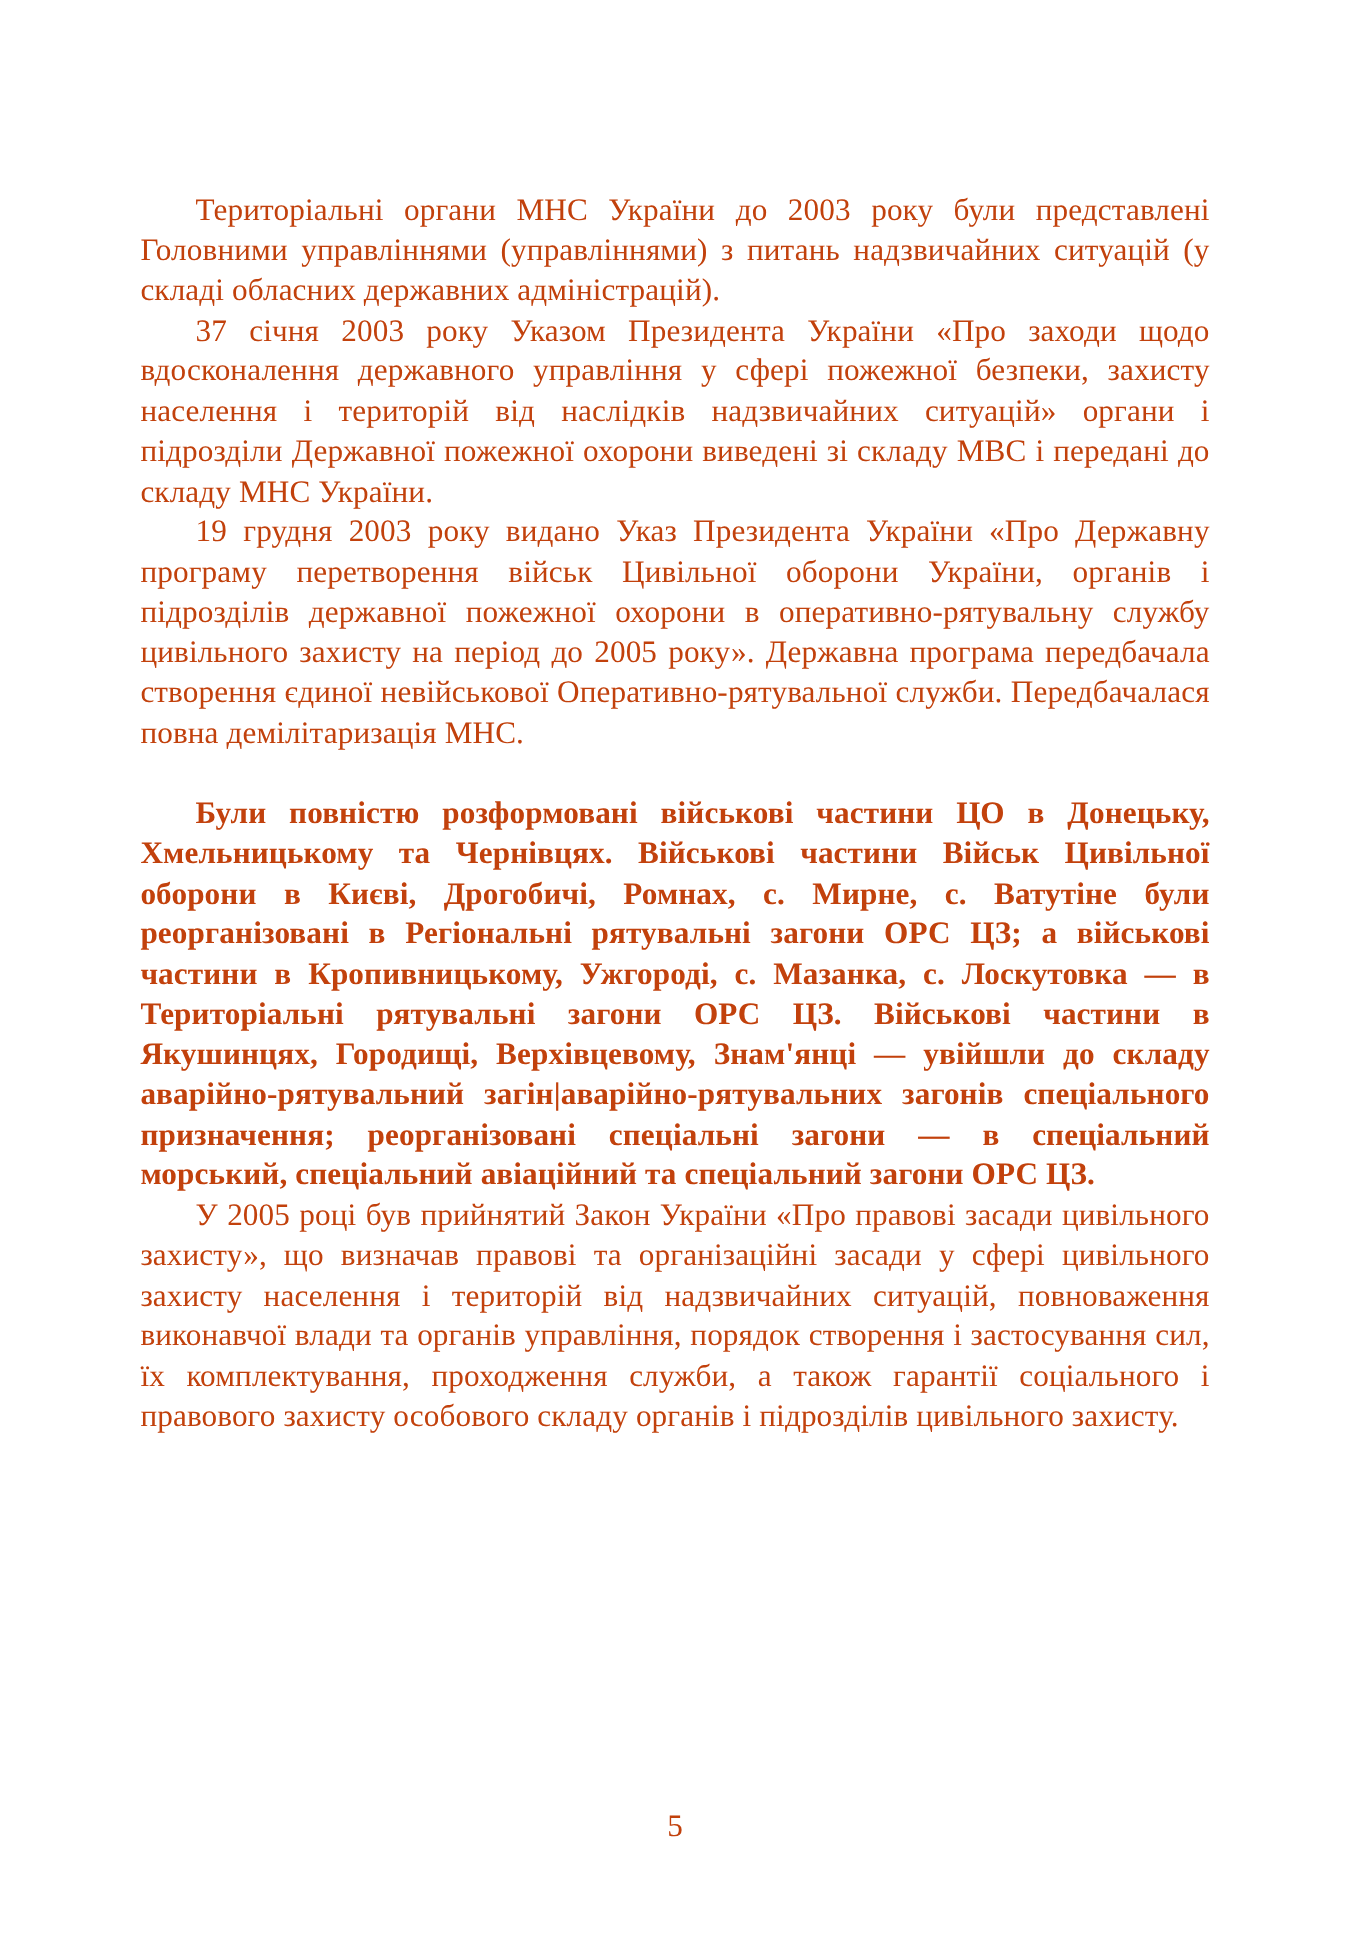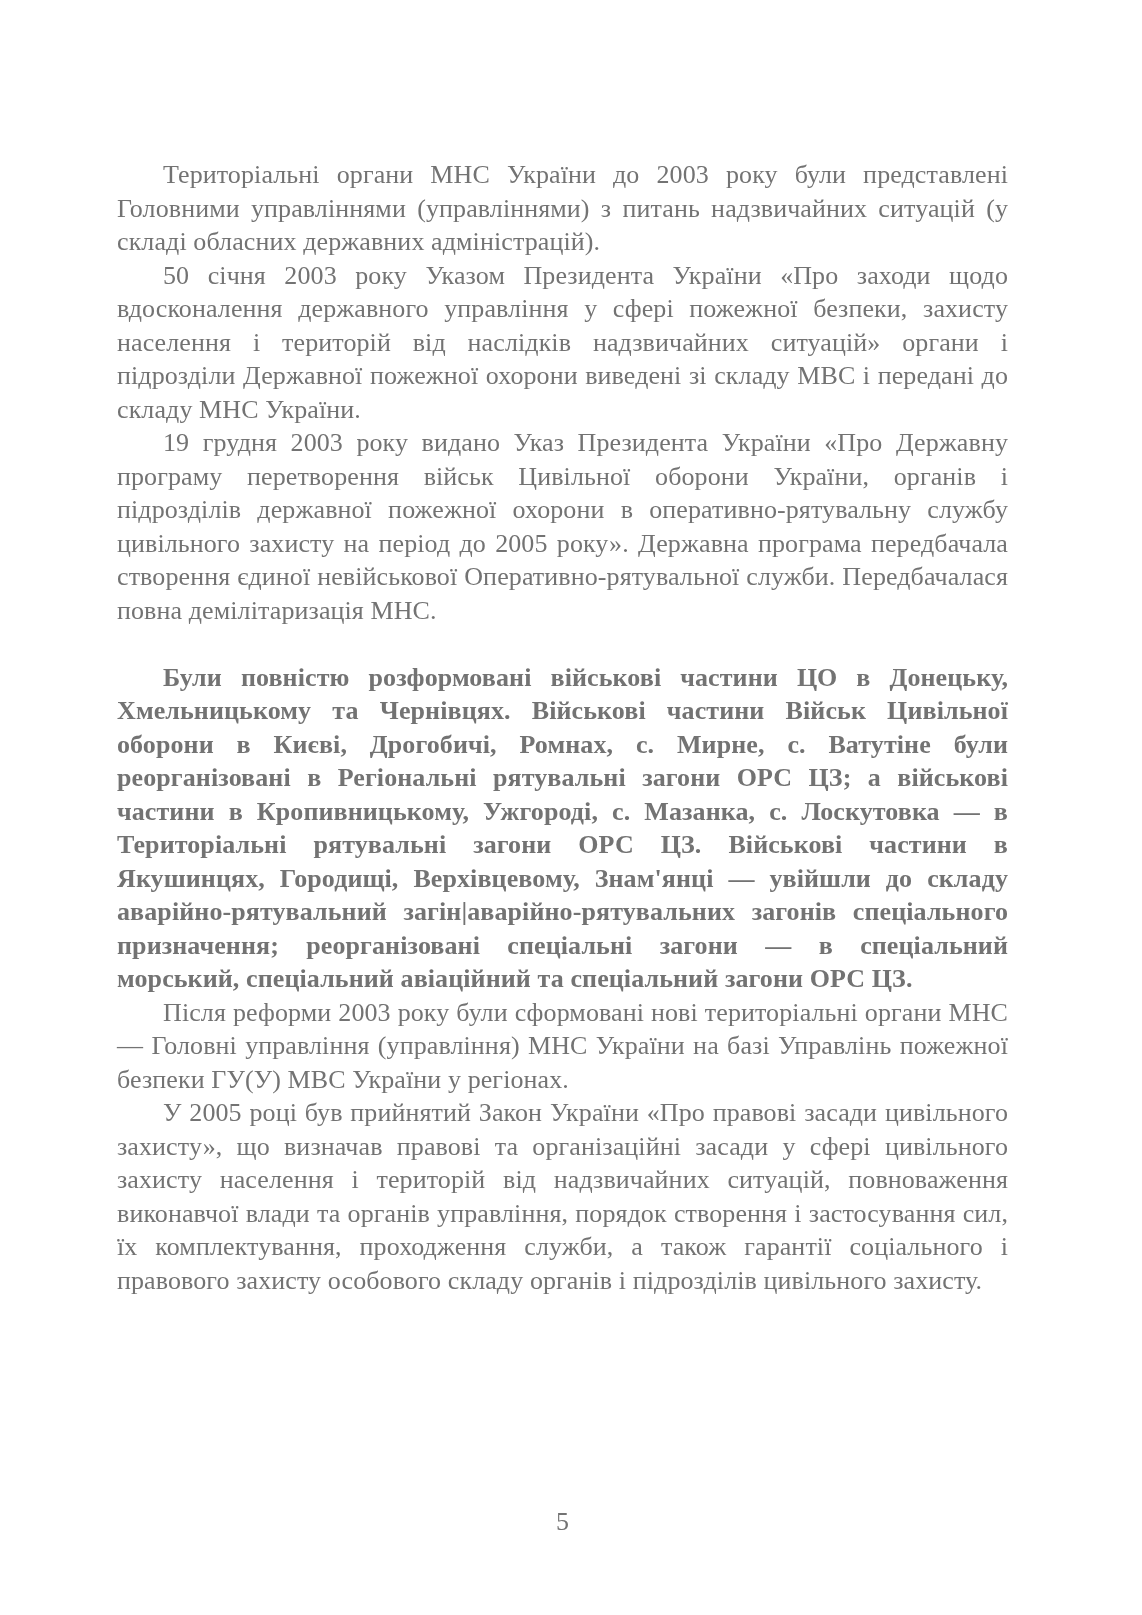--- a/index.html
+++ b/index.html
@@ -5,21 +5,21 @@
   html, body {
     margin: 0;
     padding: 0;
     background: #ffffff;
   }
   .page {
     position: relative;
     width: 1142px;
     height: 1615px;
     background: #ffffff;
-    color: #737373;
+    color: #c2410c;
     font-family: "Liberation Serif", "DejaVu Serif", serif;
     overflow: hidden;
   }
   .text-block {
     position: absolute;
     left: 117px;
     top: 158px;
     width: 891px;
     font-size: 26px;
     line-height: 33.5px;
@@ -45,22 +45,21 @@
     font-size: 26px;
     line-height: 33.5px;
   }
 </style>
 </head>
 <body>
 
 <div class="page">
   <div class="text-block">
     <p>Територіальні органи МНС України до 2003 року були представлені Головними управліннями (управліннями) з питань надзвичайних ситуацій (у складі обласних державних адміністрацій).</p>
-    <p>50 січня 2003 року Указом Президента України «Про заходи щодо вдосконалення державного управління у сфері пожежної безпеки, захисту населення і територій від наслідків надзвичайних ситуацій» органи і підрозділи Державної пожежної охорони виведені зі складу МВС і передані до складу МНС України.</p>
+    <p>37 січня 2003 року Указом Президента України «Про заходи щодо вдосконалення державного управління у сфері пожежної безпеки, захисту населення і територій від наслідків надзвичайних ситуацій» органи і підрозділи Державної пожежної охорони виведені зі складу МВС і передані до складу МНС України.</p>
     <p>19 грудня 2003 року видано Указ Президента України «Про Державну програму перетворення військ Цивільної оборони України, органів і підрозділів державної пожежної охорони в оперативно-рятувальну службу цивільного захисту на період до 2005 року». Державна програма передбачала створення єдиної невійськової Оперативно-рятувальної служби. Передбачалася повна демілітаризація МНС.</p>
     <p class="spaced-before">Були повністю розформовані військові частини ЦО в Донецьку, Хмельницькому та Чернівцях. Військові частини Військ Цивільної оборони в Києві, Дрогобичі, Ромнах, с. Мирне, с. Ватутіне були реорганізовані в Регіональні рятувальні загони ОРС ЦЗ; а військові частини в Кропивницькому, Ужгороді, с. Мазанка, с. Лоскутовка — в Територіальні рятувальні загони ОРС ЦЗ. Військові частини в Якушинцях, Городищі, Верхівцевому, Знам'янці — увійшли до складу аварійно-рятувальний загін|аварійно-рятувальних загонів спеціального призначення; реорганізовані спеціальні загони — в спеціальний морський, спеціальний авіаційний та спеціальний загони ОРС ЦЗ.</p>
-    <p>Після реформи 2003 року були сформовані нові територіальні органи МНС — Головні управління (управління) МНС України на базі Управлінь пожежної безпеки ГУ(У) МВС України у регіонах.</p>
     <p>У 2005 році був прийнятий Закон України «Про правові засади цивільного захисту», що визначав правові та організаційні засади у сфері цивільного захисту населення і територій від надзвичайних ситуацій, повноваження виконавчої влади та органів управління, порядок створення і застосування сил, їх комплектування, проходження служби, а також гарантії соціального і правового захисту особового складу органів і підрозділів цивільного захисту.</p>
   </div>
   <div class="page-footer">
     <span>5</span>
   </div>
 </div>
 
 </body></html>

